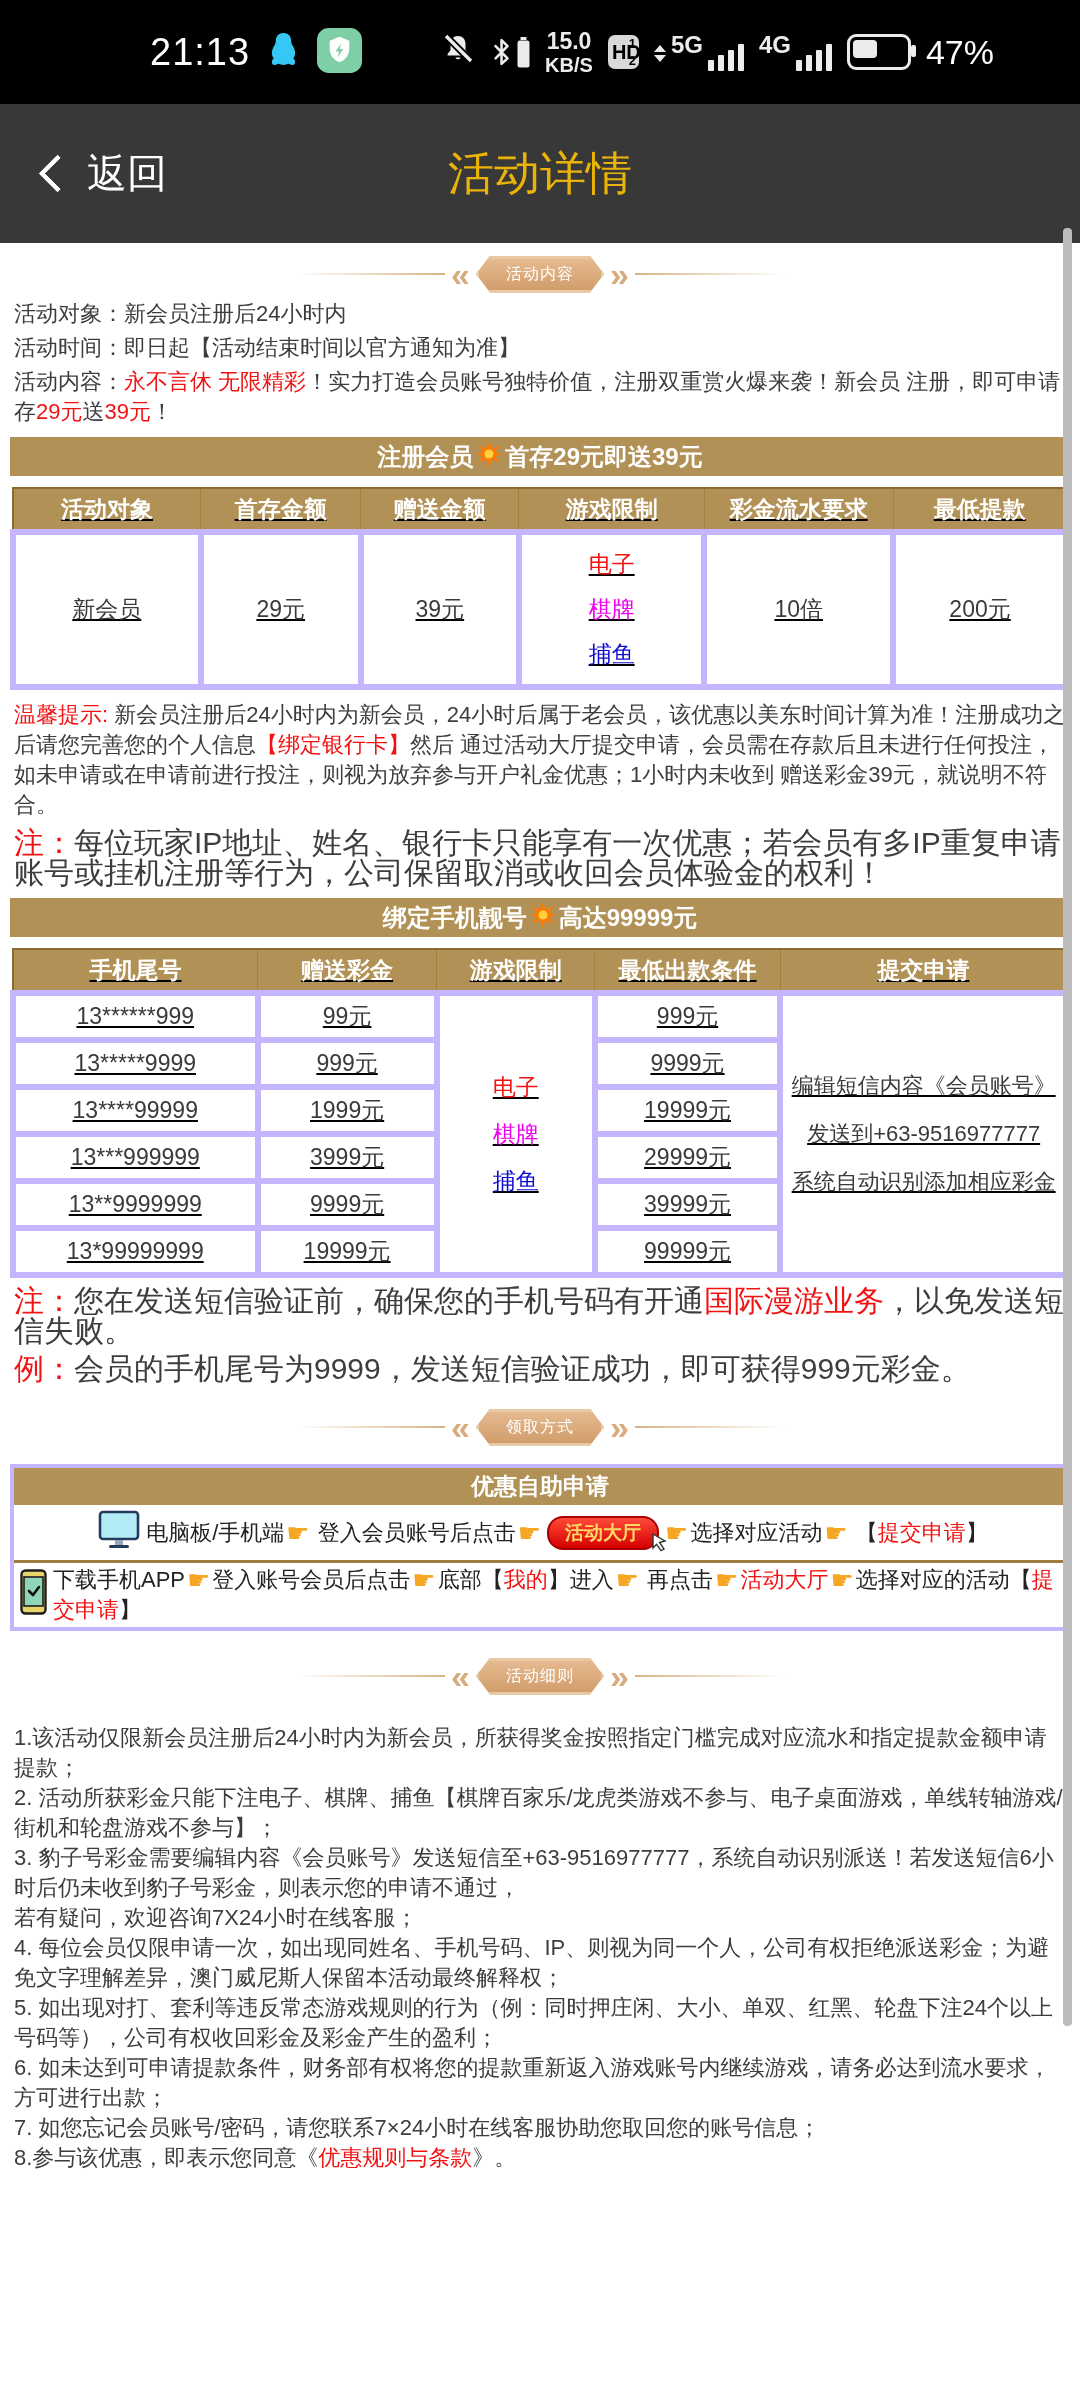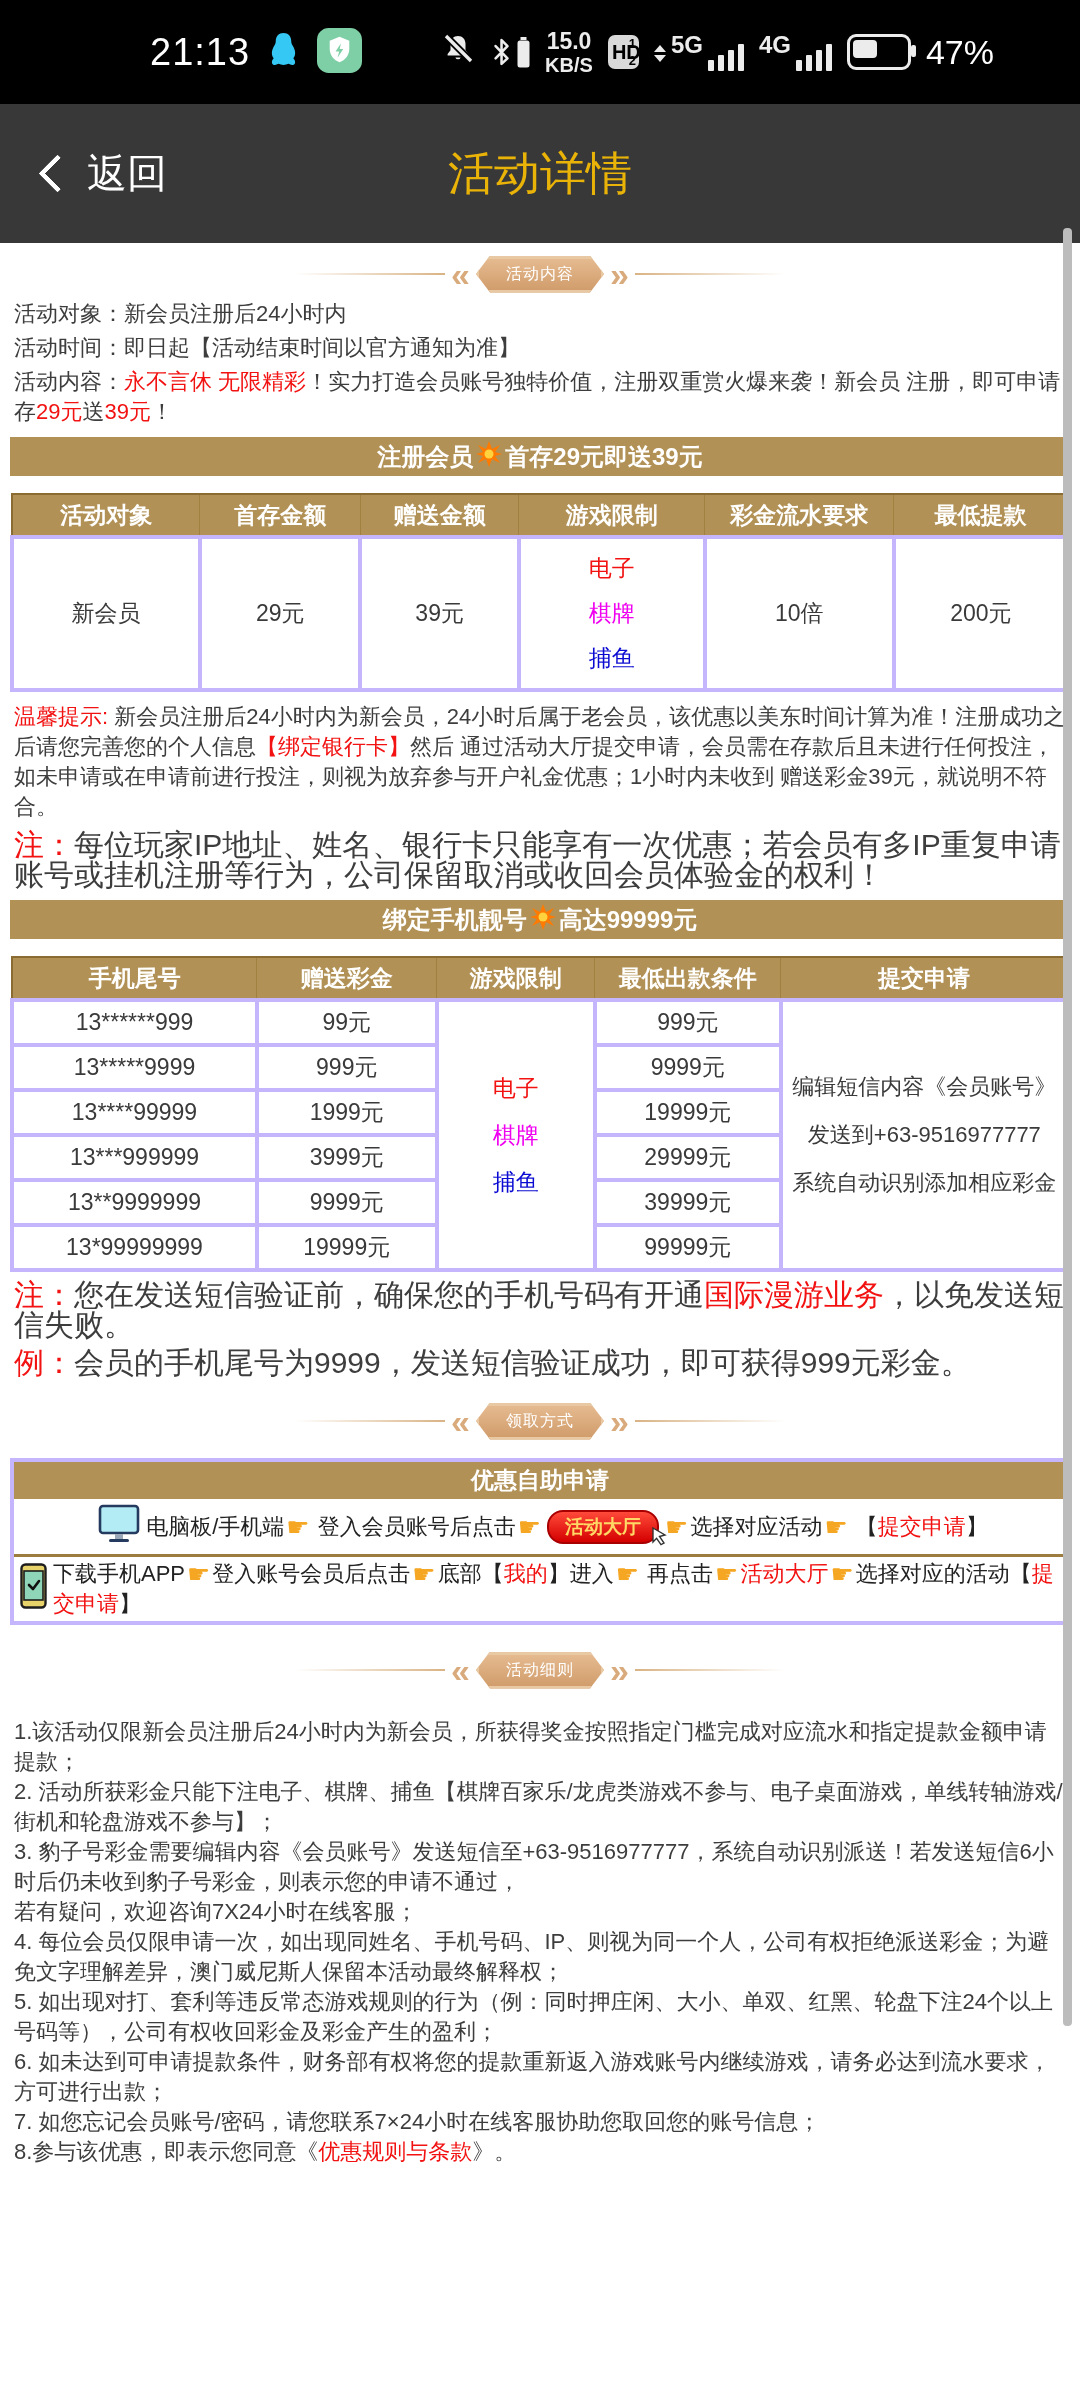--- a/index.html
+++ b/index.html
@@ -48,23 +48,23 @@
   .rplaque{
     background:linear-gradient(180deg,#e7bd93,#cf9a68);
     clip-path:polygon(14px 0,calc(100% - 14px) 0,100% 50%,calc(100% - 14px) 100%,14px 100%,0 50%);
     color:#fff;font-size:16px;padding:8px 30px;box-shadow:inset 0 0 0 3px #e9c9a4;letter-spacing:1px;
   }
   .para{margin:4px 14px 0 14px;font-size:22px;line-height:30px;color:#3d3d3d;}
   .goldbar{
     margin:10px 10px 0 10px;height:39px;background:#b19155;color:#fff;
     display:flex;align-items:center;justify-content:center;gap:3px;font-size:24px;font-weight:bold;
   }
-  .tbl{width:1060px;margin:17px 10px 0 10px;border-collapse:collapse;border:2px solid #8a6c33;table-layout:fixed;}
+  .tbl{width:1060px;margin:11px 10px 0 10px;border-collapse:collapse;border:2px solid #8a6c33;table-layout:fixed;text-decoration:underline;}
   .tbl th{background:#b19155;color:#fff;font-size:23px;font-weight:bold;height:40px;border:1px solid #a0813f;padding:0;}
-  .tbl td{border:4px solid #c4b5fd;text-align:center;font-size:23px;color:#3a3a3a;padding:0;}
+  .tbl td{border:6px solid #c4b5fd;text-align:center;font-size:23px;color:#3a3a3a;padding:0;}
   .tbl1 td{height:110px;}
   .tbl2 td{height:41px;}
   .stack span{display:block;}
   .games1 span{margin:14px 0;}
   .games2 span{margin:16px 0;}
   .apply span{display:block;margin:18px 0;font-size:22px;}
   .note{margin:8px 14px 0 14px;font-size:30px;line-height:30px;color:#3d3d3d;}
   
   .shbox{margin:16px 10px 0 10px;border:4px solid #c4b5fd;}
   .shbox .shtitle{height:37px;background:#b19155;color:#fff;font-size:23px;font-weight:bold;display:flex;align-items:center;justify-content:center;}

